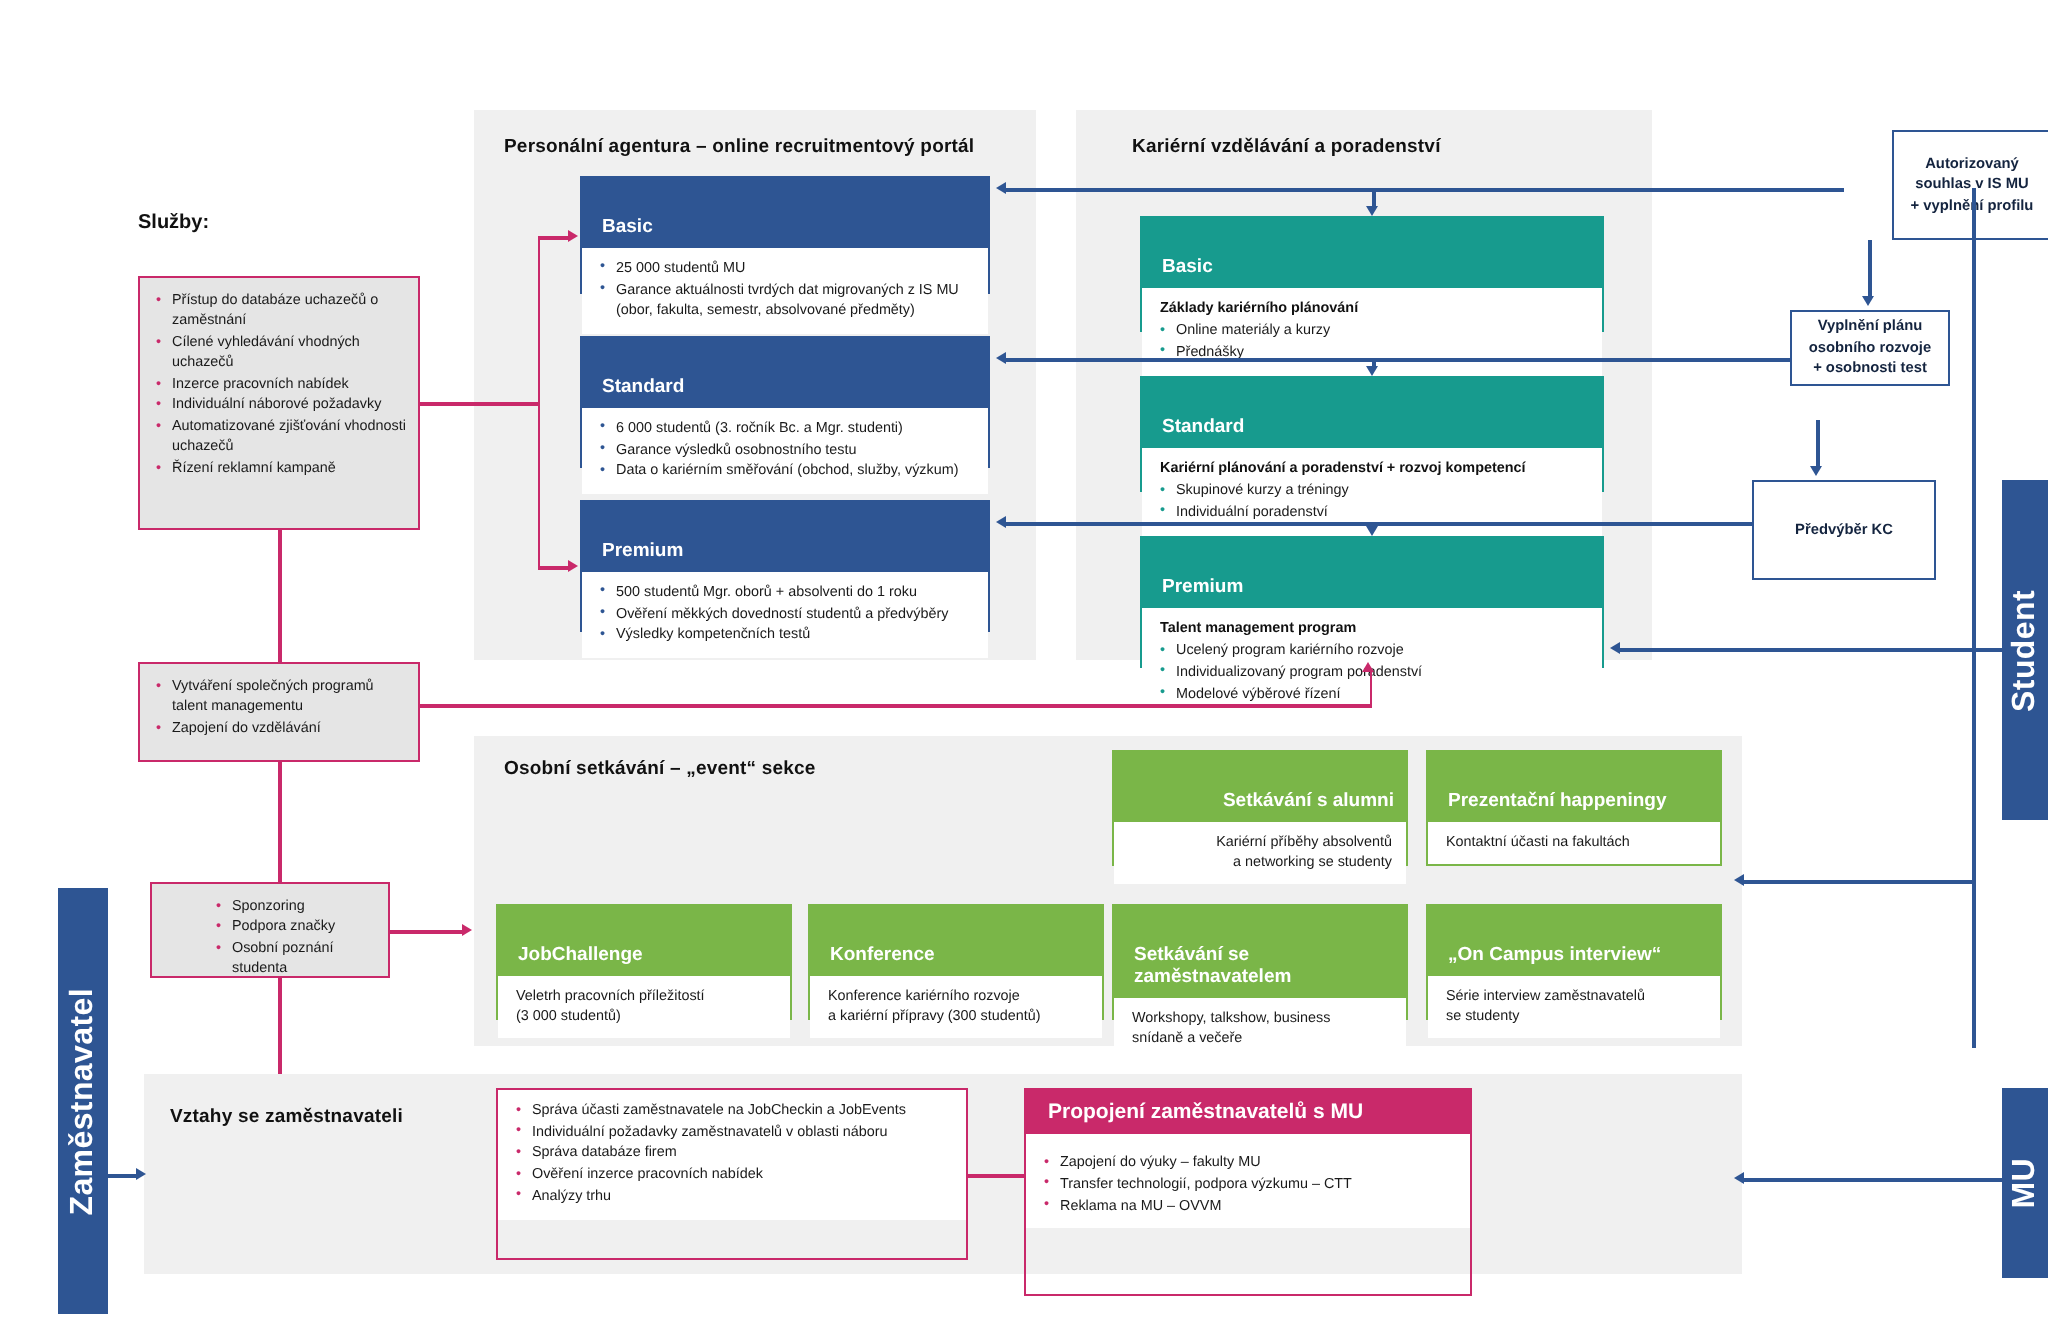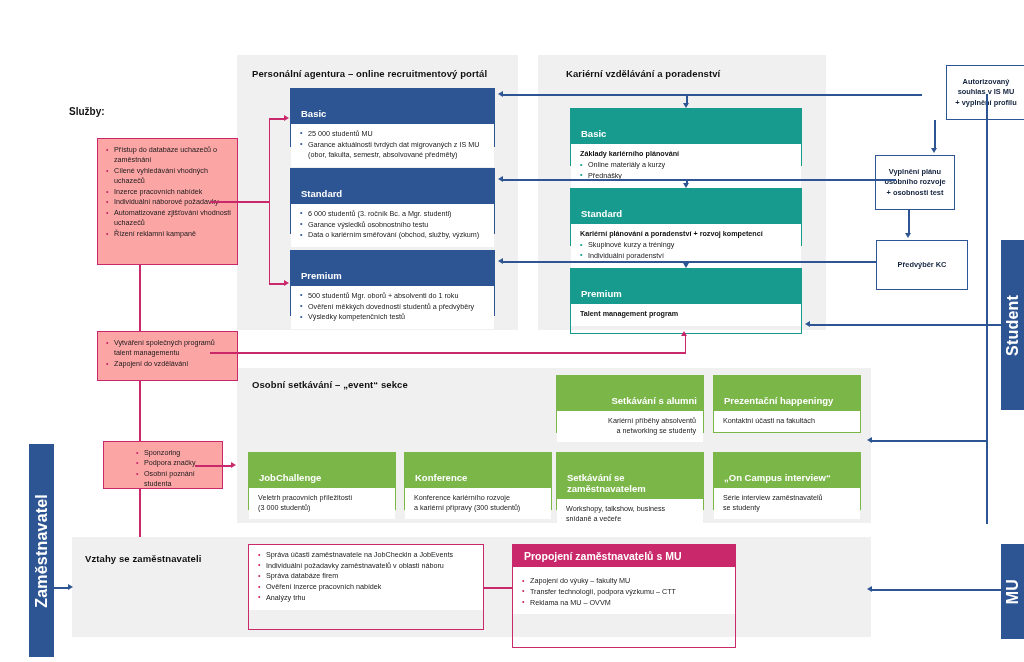--- a/index.html
+++ b/index.html
@@ -52,25 +52,24 @@
   .c-green .hd { background: #7ab648; }
   .c-green .bd { font-size: 7.2px; }
 
   
   .c-mag { border: 1.3px solid #c9296a; }
   .c-mag .hd { background: #c9296a; font-size: 10.5px; padding: 5px 6px 5px 11px; }
   .c-mag ul li::before { color: #c9296a; }
 
   
   .mbox {
-    position: absolute; background: #fca5a5;
+    position: absolute; background: #e5e5e5;
     border: 1.3px solid #c9296a;
     font-size: 7.2px; color: #1a1a1a; line-height: 1.45;
     padding: 6px 6px 6px 8px;
-    margin-left: 28px;
   }
   .mbox ul { list-style: none; }
   .mbox ul li { position: relative; padding-left: 8px; }
   .mbox ul li::before { content: "\2022"; position: absolute; left: 0; color: #c9296a; }
 
   
   .bbox {
     position: absolute; background: #fff; border: 1.2px solid #2e5593;
     font-size: 7.4px; font-weight: bold; color: #14243f;
     display: flex; align-items: center; justify-content: center;
@@ -205,20 +204,25 @@
         <li>Skupinové kurzy a tréningy</li>
         <li>Individuální poradenství</li>
       </ul>
     </div>
   </div>
 
   <div class="card c-teal" style="left:570px;top:268px;width:232px;height:66px;">
     <div class="hd">Premium</div>
     <div class="bd">
       <span class="sub">Talent management program</span>
+      <ul>
+        <li>Ucelený program kariérního rozvoje</li>
+        <li>Individualizovaný program poradenství</li>
+        <li>Modelové výběrové řízení</li>
+      </ul>
     </div>
   </div>
 
   <div class="panel-title" style="left:252px;top:379px;">Osobní setkávání – „event“ sekce</div>
 
   <div class="card c-green" style="left:556px;top:375px;width:148px;height:58px;text-align:right;">
     <div class="hd">Setkávání s alumni</div>
     <div class="bd" style="white-space:pre-line;">Kariérní příběhy absolventů
 a networking se studenty</div>
   </div>
@@ -275,21 +279,21 @@
         <li>Reklama na MU – OVVM</li>
       </ul>
     </div>
   </div>
 
   <div class="bbox" style="left:921px;top:65px;width:80px;height:55px;white-space:pre-line;margin-left:25px;">
     <span>Autorizovaný
 souhlas v IS MU
 + vyplnění profilu</span>
   </div>
-  <div class="bbox" style="left:875px;top:155px;width:80px;height:55px;white-space:pre-line;">
+  <div class="bbox" style="left:895px;top:155px;width:80px;height:38px;white-space:pre-line;">
     <span>Vyplnění plánu
 osobního rozvoje
 + osobnosti test</span>
   </div>
   <div class="bbox" style="left:876px;top:240px;width:92px;height:50px;">
     <span>Předvýběr KC</span>
   </div>
 
   <div class="ln blue" style="left:934px;top:120px;width:1.5px;height:28px;"></div>
   <div class="arw blue-d" style="left:930.5px;top:148px;"></div>

